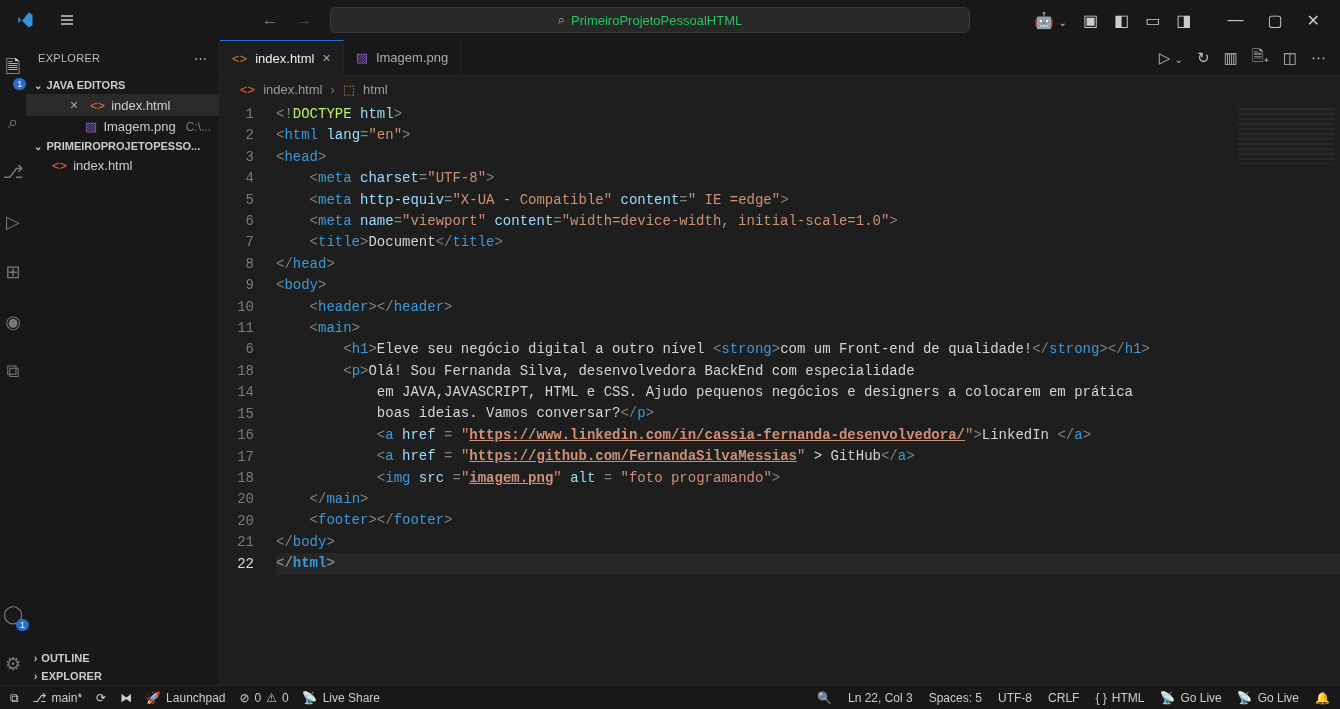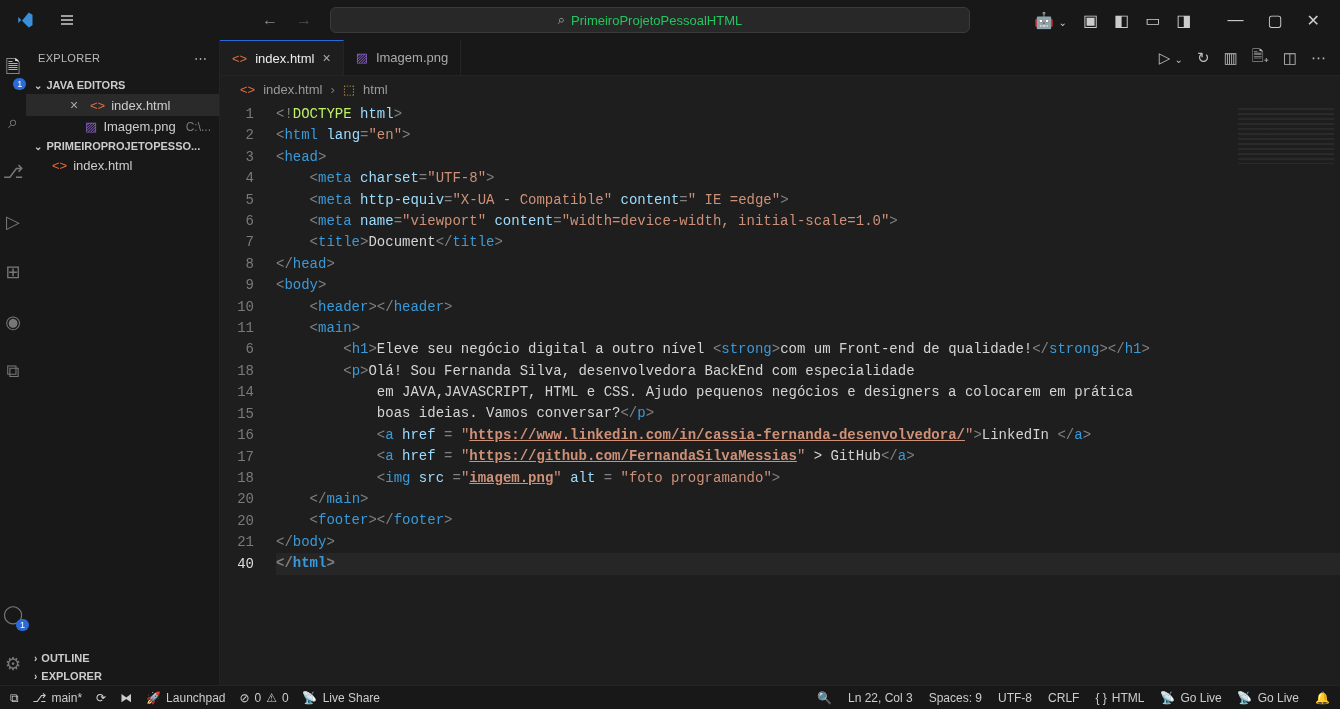--- a/index.html
+++ b/index.html
@@ -336,21 +336,21 @@
           <div>6</div>
           <div>18</div>
           <div>14</div>
           <div>15</div>
           <div>16</div>
           <div>17</div>
           <div>18</div>
           <div>20</div>
           <div>20</div>
           <div>21</div>
-          <div class="current">40</div>
+          <div class="current">22</div>
         </div>
       <div class="code" id="code"><div class="line"><span class="tk-punc">&lt;!</span><span class="tk-doctype">DOCTYPE</span> <span class="tk-attr">html</span><span class="tk-punc">&gt;</span></div><div class="line"><span class="tk-punc">&lt;</span><span class="tk-tag">html</span> <span class="tk-attr">lang</span><span class="tk-punc">=</span><span class="tk-str">"en"</span><span class="tk-punc">&gt;</span></div><div class="line"><span class="tk-punc">&lt;</span><span class="tk-tag">head</span><span class="tk-punc">&gt;</span></div><div class="line">    <span class="tk-punc">&lt;</span><span class="tk-tag">meta</span> <span class="tk-attr">charset</span><span class="tk-punc">=</span><span class="tk-str">"UTF-8"</span><span class="tk-punc">&gt;</span></div><div class="line">    <span class="tk-punc">&lt;</span><span class="tk-tag">meta</span> <span class="tk-attr">http-equiv</span><span class="tk-punc">=</span><span class="tk-str">"X-UA - Compatible"</span> <span class="tk-attr">content</span><span class="tk-punc">=</span><span class="tk-str">" IE =edge"</span><span class="tk-punc">&gt;</span></div><div class="line">    <span class="tk-punc">&lt;</span><span class="tk-tag">meta</span> <span class="tk-attr">name</span><span class="tk-punc">=</span><span class="tk-str">"viewport"</span> <span class="tk-attr">content</span><span class="tk-punc">=</span><span class="tk-str">"width=device-width, initial-scale=1.0"</span><span class="tk-punc">&gt;</span></div><div class="line">    <span class="tk-punc">&lt;</span><span class="tk-tag">title</span><span class="tk-punc">&gt;</span><span class="tk-text">Document</span><span class="tk-punc">&lt;/</span><span class="tk-tag">title</span><span class="tk-punc">&gt;</span></div><div class="line"><span class="tk-punc">&lt;/</span><span class="tk-tag">head</span><span class="tk-punc">&gt;</span></div><div class="line"><span class="tk-punc">&lt;</span><span class="tk-tag">body</span><span class="tk-punc">&gt;</span></div><div class="line">    <span class="tk-punc">&lt;</span><span class="tk-tag">header</span><span class="tk-punc">&gt;&lt;/</span><span class="tk-tag">header</span><span class="tk-punc">&gt;</span></div><div class="line">    <span class="tk-punc">&lt;</span><span class="tk-tag">main</span><span class="tk-punc">&gt;</span></div><div class="line">        <span class="tk-punc">&lt;</span><span class="tk-tag">h1</span><span class="tk-punc">&gt;</span><span class="tk-text">Eleve seu negócio digital a outro nível </span><span class="tk-punc">&lt;</span><span class="tk-tag">strong</span><span class="tk-punc">&gt;</span><span class="tk-text">com um Front-end de qualidade!</span><span class="tk-punc">&lt;/</span><span class="tk-tag">strong</span><span class="tk-punc">&gt;&lt;/</span><span class="tk-tag">h1</span><span class="tk-punc">&gt;</span></div><div class="line">        <span class="tk-punc">&lt;</span><span class="tk-tag">p</span><span class="tk-punc">&gt;</span><span class="tk-text">Olá! Sou Fernanda Silva, desenvolvedora BackEnd com especialidade</span></div><div class="line">            <span class="tk-text">em JAVA,JAVASCRIPT, HTML e CSS. Ajudo pequenos negócios e designers a colocarem em prática</span></div><div class="line">            <span class="tk-text">boas ideias. Vamos conversar?</span><span class="tk-punc">&lt;/</span><span class="tk-tag">p</span><span class="tk-punc">&gt;</span></div><div class="line">            <span class="tk-punc">&lt;</span><span class="tk-tag">a</span> <span class="tk-attr">href</span> <span class="tk-punc">=</span> <span class="tk-str">"</span><span class="tk-link">https://www.linkedin.com/in/cassia-fernanda-desenvolvedora/</span><span class="tk-str">"</span><span class="tk-punc">&gt;</span><span class="tk-text">LinkedIn </span><span class="tk-punc">&lt;/</span><span class="tk-tag">a</span><span class="tk-punc">&gt;</span></div><div class="line">            <span class="tk-punc">&lt;</span><span class="tk-tag">a</span> <span class="tk-attr">href</span> <span class="tk-punc">=</span> <span class="tk-str">"</span><span class="tk-link">https://github.com/FernandaSilvaMessias</span><span class="tk-str">"</span><span class="tk-text"> &gt; GitHub</span><span class="tk-punc">&lt;/</span><span class="tk-tag">a</span><span class="tk-punc">&gt;</span></div><div class="line">            <span class="tk-punc">&lt;</span><span class="tk-tag">img</span> <span class="tk-attr">src</span> <span class="tk-punc">=</span><span class="tk-str">"</span><span class="tk-link">imagem.png</span><span class="tk-str">"</span> <span class="tk-attr">alt</span> <span class="tk-punc">=</span> <span class="tk-str">"foto programando"</span><span class="tk-punc">&gt;</span></div><div class="line">    <span class="tk-punc">&lt;/</span><span class="tk-tag">main</span><span class="tk-punc">&gt;</span></div><div class="line">    <span class="tk-punc">&lt;</span><span class="tk-tag">footer</span><span class="tk-punc">&gt;&lt;/</span><span class="tk-tag">footer</span><span class="tk-punc">&gt;</span></div><div class="line"><span class="tk-punc">&lt;/</span><span class="tk-tag">body</span><span class="tk-punc">&gt;</span></div><div class="line current-line"><span class="tk-punc">&lt;/</span><span class="tk-tag">html</span><span class="tk-punc">&gt;</span></div></div>
       <div class="minimap"></div>
     </div>
   </div>
 </div>
 
 <div class="status-bar">
   <div class="seg">
       <span>⧉</span>
@@ -380,21 +380,21 @@
       <span>Live Share</span>
     </div>
   <div class="right">
     <div class="seg">
         <span>🔍</span>
       </div>
     <div class="seg">
         <span>Ln 22, Col 3</span>
       </div>
     <div class="seg">
-        <span>Spaces: 9</span>
+        <span>Spaces: 5</span>
       </div>
     <div class="seg">
         <span>UTF-8</span>
       </div>
     <div class="seg">
         <span>CRLF</span>
       </div>
     <div class="seg">
         <span>{ }</span>
         <span>HTML</span>

